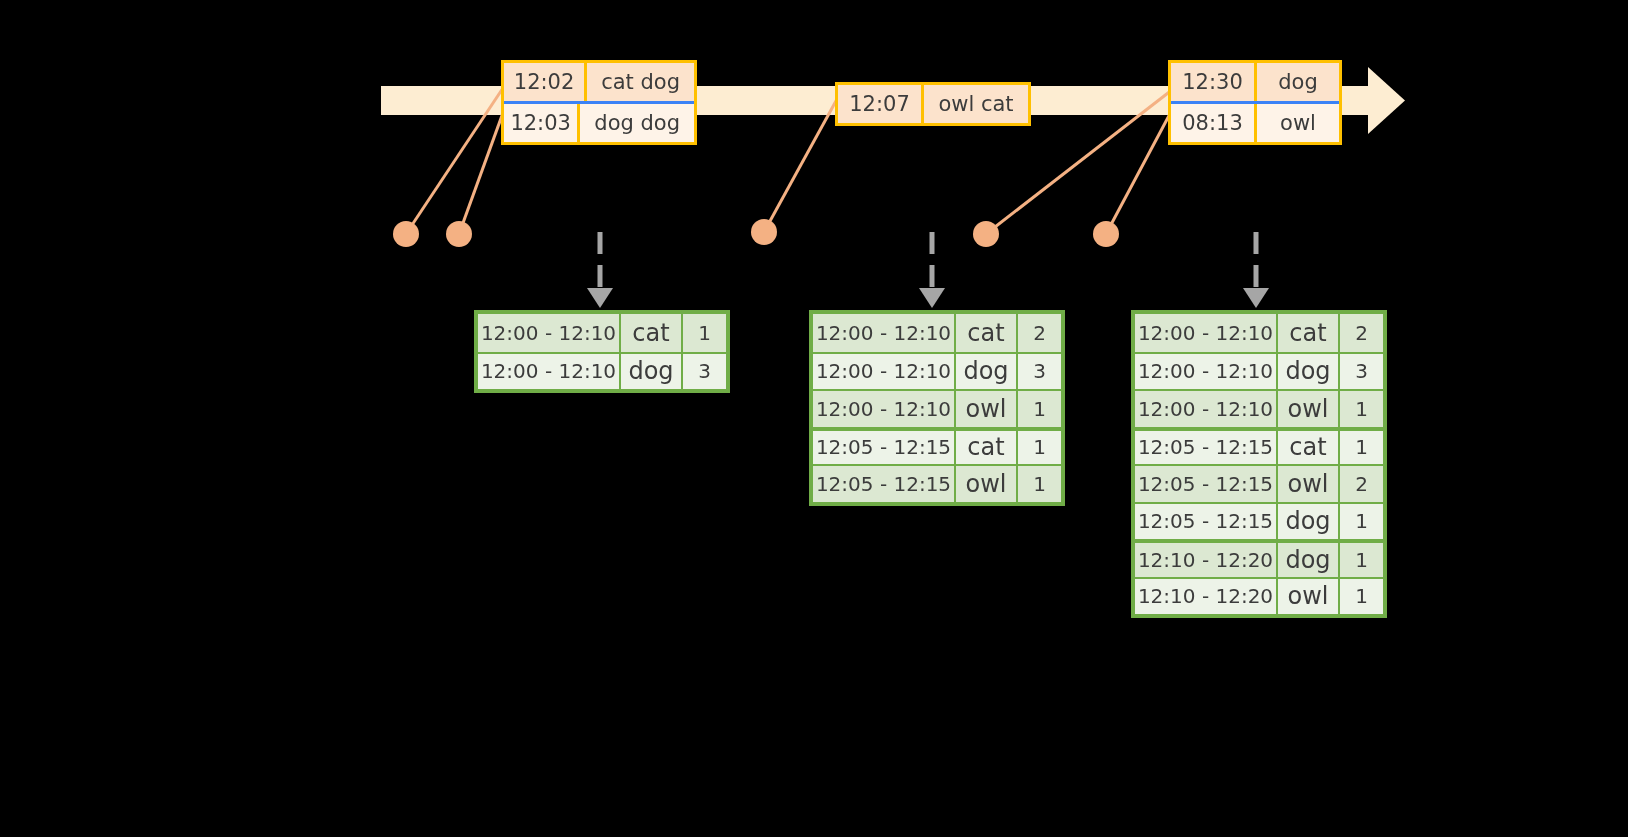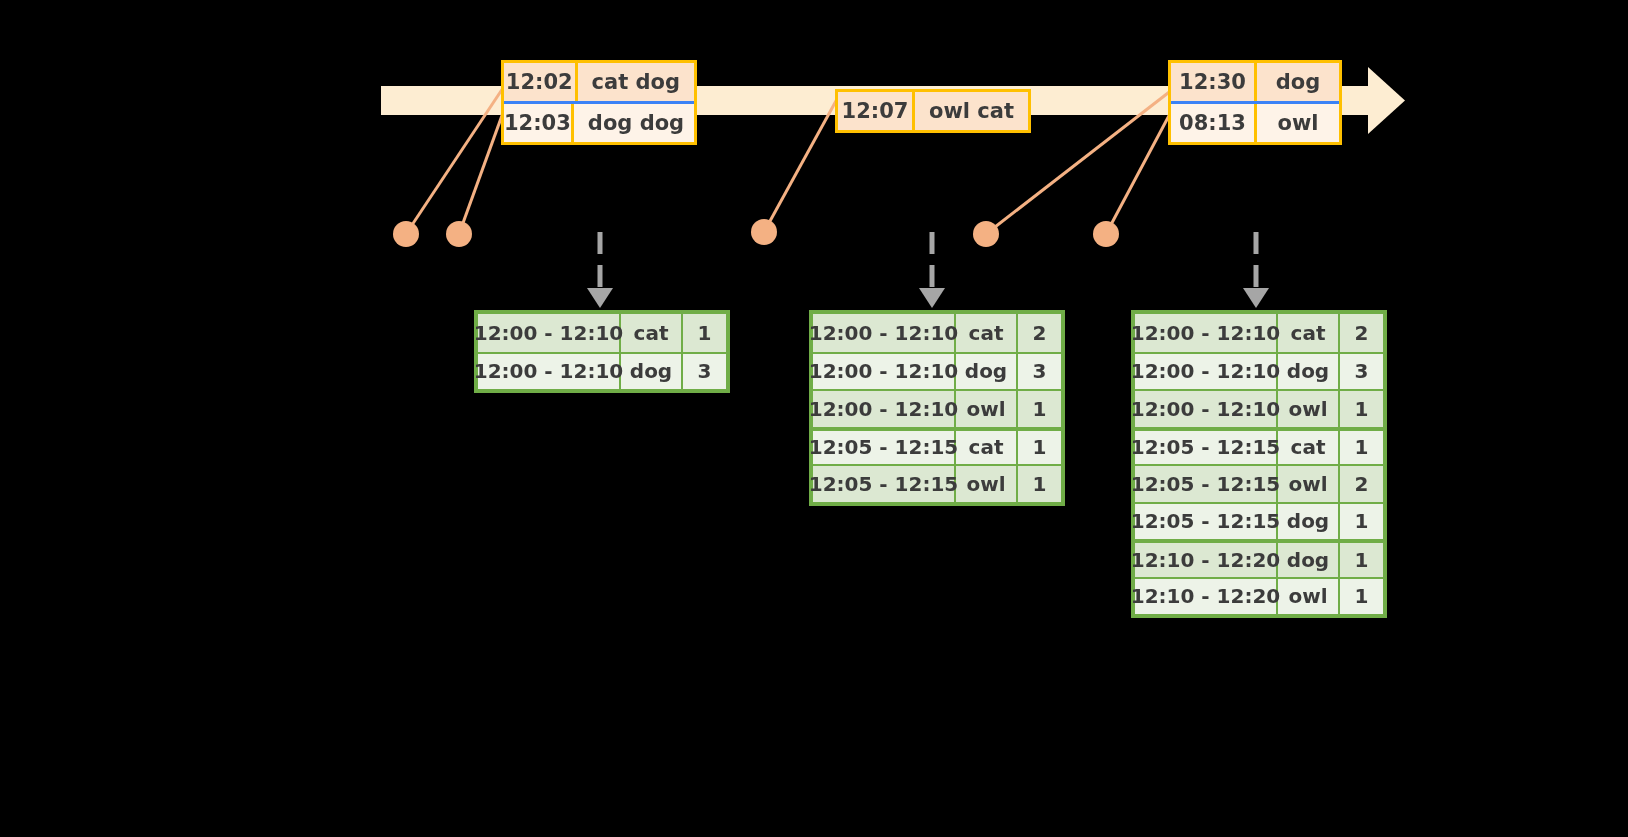--- a/index.html
+++ b/index.html
@@ -7,21 +7,20 @@
     padding: 0;
     background: #000000;
   }
   #stage {
     position: relative;
     width: 1628px;
     height: 837px;
     background: #000000;
     font-family: "DejaVu Sans", sans-serif;
     overflow: hidden;
-    font-weight: bold;
   }
   svg.layer {
     position: absolute;
     left: 0;
     top: 0;
     width: 1628px;
     height: 837px;
     pointer-events: none;
   }
 
@@ -92,21 +91,21 @@
     color: #3c3c3c;
     border-right: 2px solid #70AD47;
     box-sizing: border-box;
     white-space: nowrap;
   }
   .rt-key {
     width: 62px;
     display: flex;
     align-items: center;
     justify-content: center;
-    font-size: 20px;
+    font-size: 24px;
     color: #3c3c3c;
     border-right: 2px solid #70AD47;
     box-sizing: border-box;
   }
   .rt-count {
     width: 43px;
     display: flex;
     align-items: center;
     justify-content: center;
     font-size: 20px;
@@ -152,21 +151,21 @@
       <div class="event-box" style="left: 501px; top: 60px; width: 196px;">
         <div class="event-row dark">
           <div class="ev-time">12:02</div>
           <div class="ev-payload">cat dog</div>
         </div>
         <div class="event-row light">
           <div class="ev-time">12:03</div>
           <div class="ev-payload">dog dog</div>
         </div>
       </div>
-      <div class="event-box" style="left: 835px; top: 89px; width: 196px;">
+      <div class="event-box" style="left: 835px; top: 82px; width: 196px;">
         <div class="event-row dark">
           <div class="ev-time">12:07</div>
           <div class="ev-payload">owl cat</div>
         </div>
       </div>
       <div class="event-box" style="left: 1168px; top: 60px; width: 174px;">
         <div class="event-row dark">
           <div class="ev-time">12:30</div>
           <div class="ev-payload">dog</div>
         </div>

